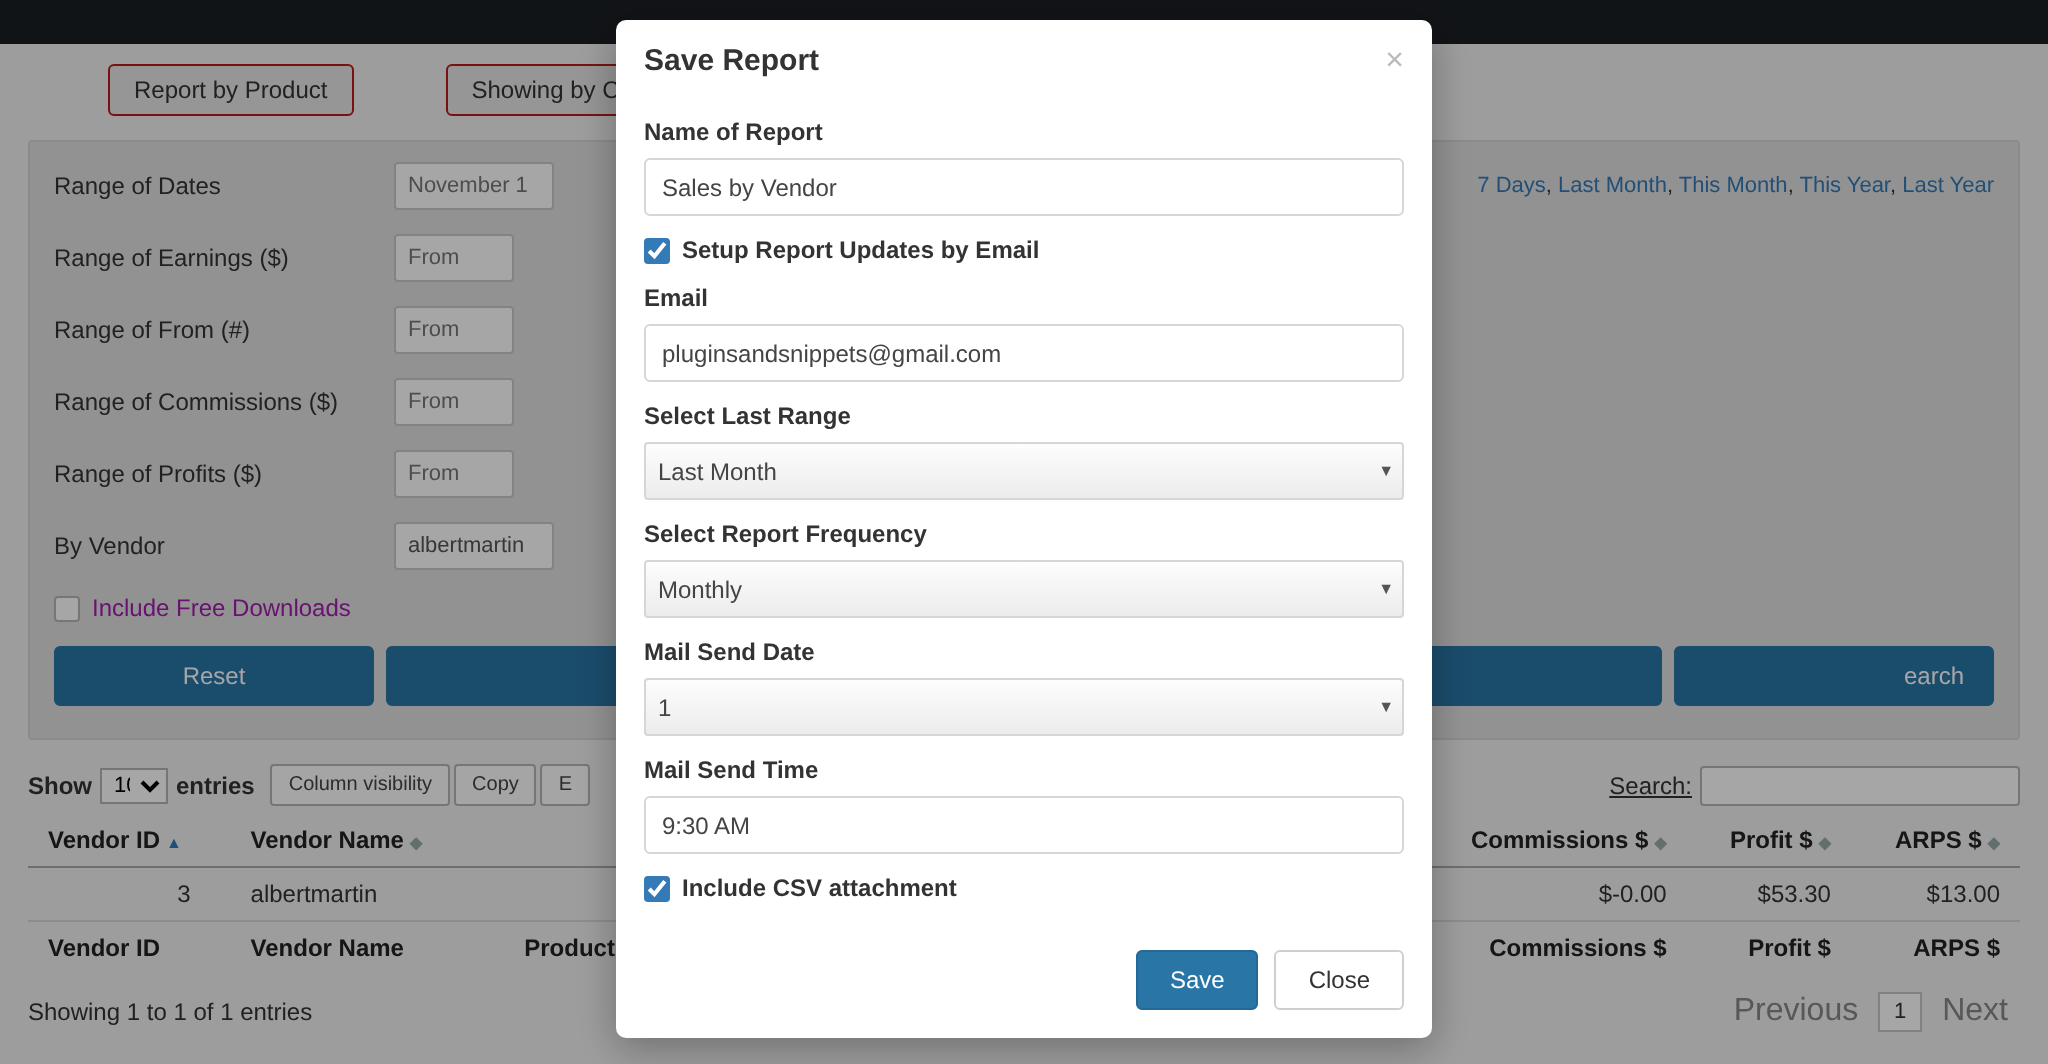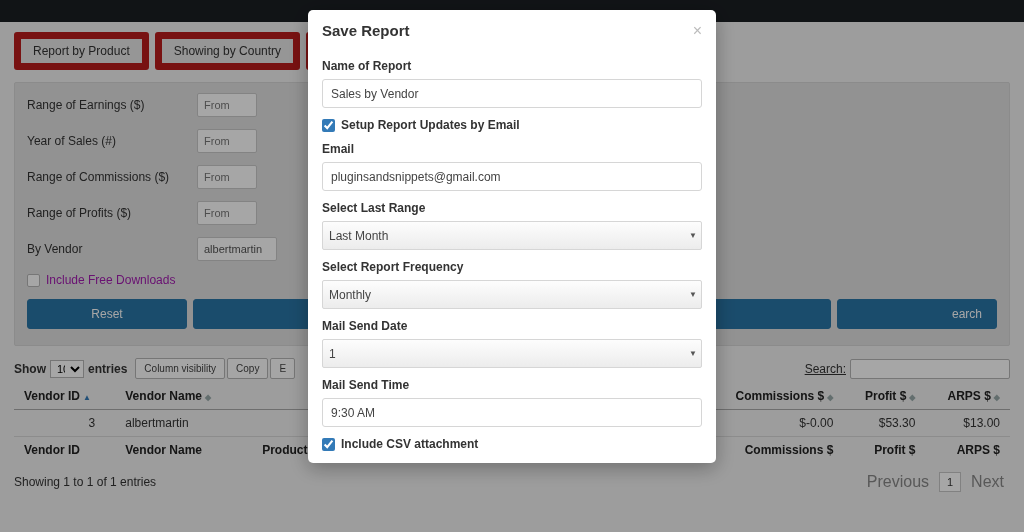--- a/index.html
+++ b/index.html
@@ -1,20 +1,20 @@
 <!DOCTYPE html>
 <html><head>
 <meta charset="utf-8">
 <style>
   * { box-sizing: border-box; margin: 0; padding: 0; }
   html, body { width: 1024px; height: 532px; font-family: "Helvetica Neue", Arial, sans-serif; font-size: 12px; color: #333; background: #f1f1f1; overflow: hidden; }
   .topbar { height: 22px; background: #1b1f23; }
   .page { padding: 10px 14px; }
   .tab-row { display: flex; gap: 6px; margin-bottom: 12px; }
-  .tab-btn { background: #e6e6e6; border: 7px solid #b91c1c; border-radius: 3px; padding: 5px 12px; font-size: 12px; color: #333; }
+  .tab-btn { background: #e6e6e6; border: 1px solid #b91c1c; border-radius: 3px; padding: 5px 12px; font-size: 12px; color: #333; margin-left: 40px; }
   .filter-panel { background: #e1e1e1; border: 1px solid #d6d6d6; border-radius: 2px; padding: 10px 12px 16px; }
   .filter-row { display: flex; align-items: center; margin-bottom: 12px; height: 24px; }
   .filter-label { width: 170px; font-size: 12px; color: #333; font-weight: 500; }
   .filter-inputs { display: flex; gap: 4px; flex: 0 0 auto; }
   .finput { width: 60px; height: 24px; border: 1px solid #c9c9c9; border-radius: 2px; background: #fff; padding: 0 6px; font-size: 11px; color: #777; display: flex; align-items: center; }
   .date-links { margin-left: auto; font-size: 11px; color: #337ab7; white-space: nowrap; }
   .date-links span { color: #337ab7; }
   .date-links .sep { color: #333; }
   .vendor-field { width: 80px; height: 24px; border: 1px solid #c9c9c9; border-radius: 2px; background: #fff; padding: 0 6px; font-size: 11px; color: #555; display: flex; align-items: center; }
   .checklabel { display: flex; align-items: center; gap: 6px; font-size: 12px; color: #a21caf; margin-top: 4px; }
@@ -67,27 +67,40 @@
 <div class="page">
 
   <div class="tab-row">
     <button class="tab-btn">Report by Product</button>
     <button class="tab-btn">Showing by Country</button>
     <button class="tab-btn">Report</button>
   </div>
 
   <div class="filter-panel">
     <div class="filter-row">
+      <div class="filter-label">Range of Dates</div>
+      <div class="filter-inputs">
+        <div class="finput" style="width:80px">November 1</div>
+      </div>
+      <div class="date-links">
+        <span>7 Days</span><span class="sep">, </span>
+        <span>Last Month</span><span class="sep">, </span>
+        <span>This Month</span><span class="sep">, </span>
+        <span>This Year</span><span class="sep">, </span>
+        <span>Last Year</span>
+      </div>
+    </div>
+    <div class="filter-row">
       <div class="filter-label">Range of Earnings ($)</div>
       <div class="filter-inputs">
           <div class="finput">From</div>
         </div>
     </div>
     <div class="filter-row">
-      <div class="filter-label">Year of Sales (#)</div>
+      <div class="filter-label">Range of From (#)</div>
       <div class="filter-inputs">
           <div class="finput">From</div>
         </div>
     </div>
     <div class="filter-row">
       <div class="filter-label">Range of Commissions ($)</div>
       <div class="filter-inputs">
           <div class="finput">From</div>
         </div>
     </div>
@@ -220,14 +233,18 @@
       </div>
 
       <label class="mlabel">Mail Send Time</label>
       <input class="minput" value="9:30 AM" style="">
 
       <label class="mcheck">
         <input type="checkbox" checked="" style="">
         <span>Include CSV attachment</span>
       </label>
     </div>
+    <div class="modal-foot">
+      <button class="btn-save">Save</button>
+      <button class="btn-close">Close</button>
+    </div>
   </div>
 </div>
 
 </body></html>

